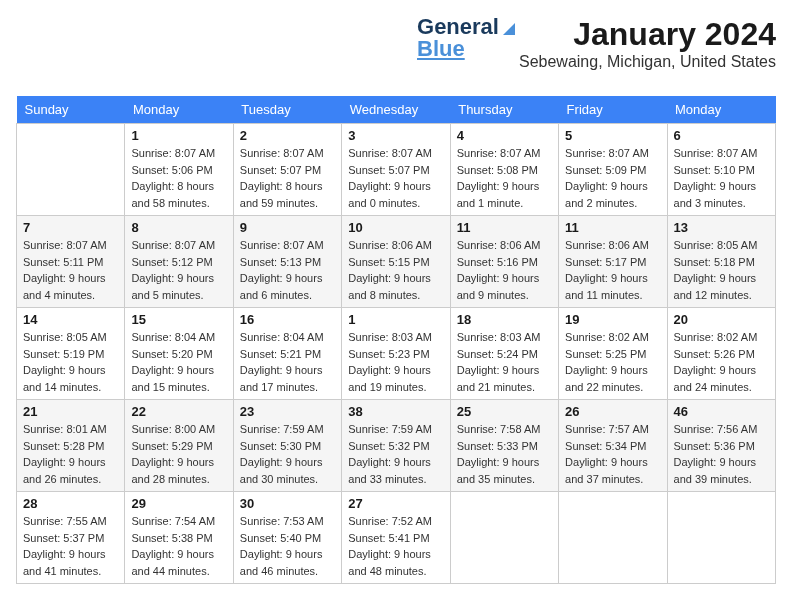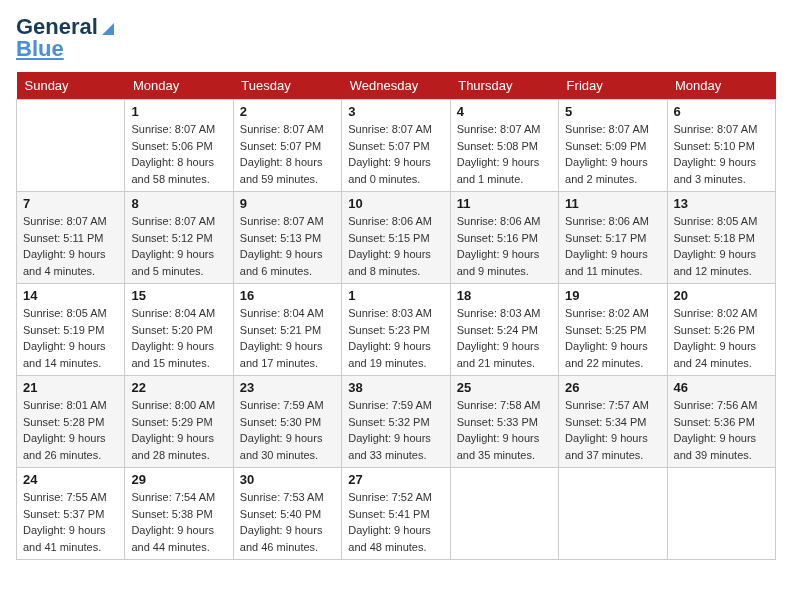--- a/index.html
+++ b/index.html
@@ -5,23 +5,23 @@
     * { box-sizing: border-box; margin: 0; padding: 0; }
     body {
       font-family: Arial, sans-serif;
       background: #fff;
       width: 792px;
       min-height: 612px;
       padding: 16px;
     }
     .header {
       display: flex;
-      justify-content: flex-start;
+      justify-content: flex-end;
       align-items: flex-start;
-      margin-bottom: 12px;
+      margin-bottom: 25px;
     }
     .logo {
       display: flex;
       flex-direction: column;
       align-items: flex-start;
     }
     .logo-text {
       font-size: 22px;
       font-weight: bold;
       color: #1a3a5c;
@@ -38,21 +38,21 @@
     .location-title {
       font-size: 16px;
       color: #333;
     }
     .calendar-table {
       width: 100%;
       border-collapse: collapse;
       font-size: 11px;
     }
     .calendar-table th {
-      background-color: #b91c1c;
+      background-color: #3b82f6;
       color: #fff;
       text-align: left;
       padding: 6px 8px;
       font-size: 13px;
       font-weight: normal;
     }
     .calendar-table td {
       border: 1px solid #ccc;
       vertical-align: top;
       padding: 4px 6px;
@@ -85,20 +85,24 @@
 <div class="header">
   <div class="logo">
     <div style="display:flex;align-items:center;">
       <span class="logo-text">General</span>
       <svg width="20" height="20" viewBox="0 0 20 20">
         <polygon points="4,18 16,18 16,6" fill="#4a90d9"></polygon>
       </svg>
     </div>
     <span class="logo-text" style="color:#4a90d9;text-decoration:underline;">Blue</span>
   </div>
+  <div class="title-block">
+    <div class="month-title">January 2024</div>
+    <div class="location-title">Sebewaing, Michigan, United States</div>
+  </div>
 </div>
 
 <table class="calendar-table">
   <thead>
     <tr>
     <th>Sunday</th>
         <th>Monday</th>
         <th>Tuesday</th>
         <th>Wednesday</th>
         <th>Thursday</th>
@@ -219,21 +223,21 @@
           <span class="day-num">26</span>
           <div class="day-info">Sunrise: 7:57 AM<br>Sunset: 5:34 PM<br>Daylight: 9 hours<br>and 37 minutes.</div>
         </td>
         <td>
           <span class="day-num">46</span>
           <div class="day-info">Sunrise: 7:56 AM<br>Sunset: 5:36 PM<br>Daylight: 9 hours<br>and 39 minutes.</div>
         </td>
       </tr>
       <tr>
         <td>
-          <span class="day-num">24</span>
+          <span class="day-num">28</span>
           <div class="day-info">Sunrise: 7:55 AM<br>Sunset: 5:37 PM<br>Daylight: 9 hours<br>and 41 minutes.</div>
         </td>
         <td>
           <span class="day-num">29</span>
           <div class="day-info">Sunrise: 7:54 AM<br>Sunset: 5:38 PM<br>Daylight: 9 hours<br>and 44 minutes.</div>
         </td>
         <td>
           <span class="day-num">30</span>
           <div class="day-info">Sunrise: 7:53 AM<br>Sunset: 5:40 PM<br>Daylight: 9 hours<br>and 46 minutes.</div>
         </td>

